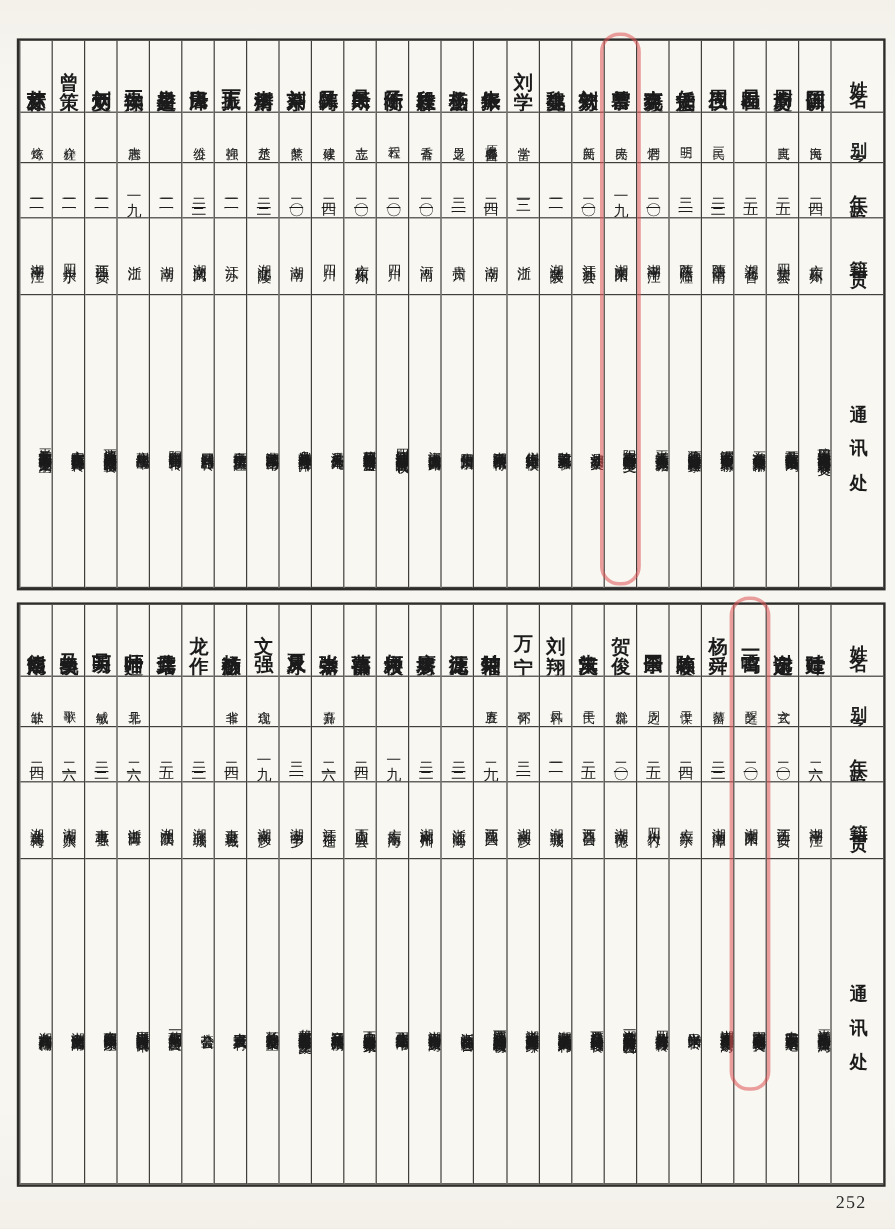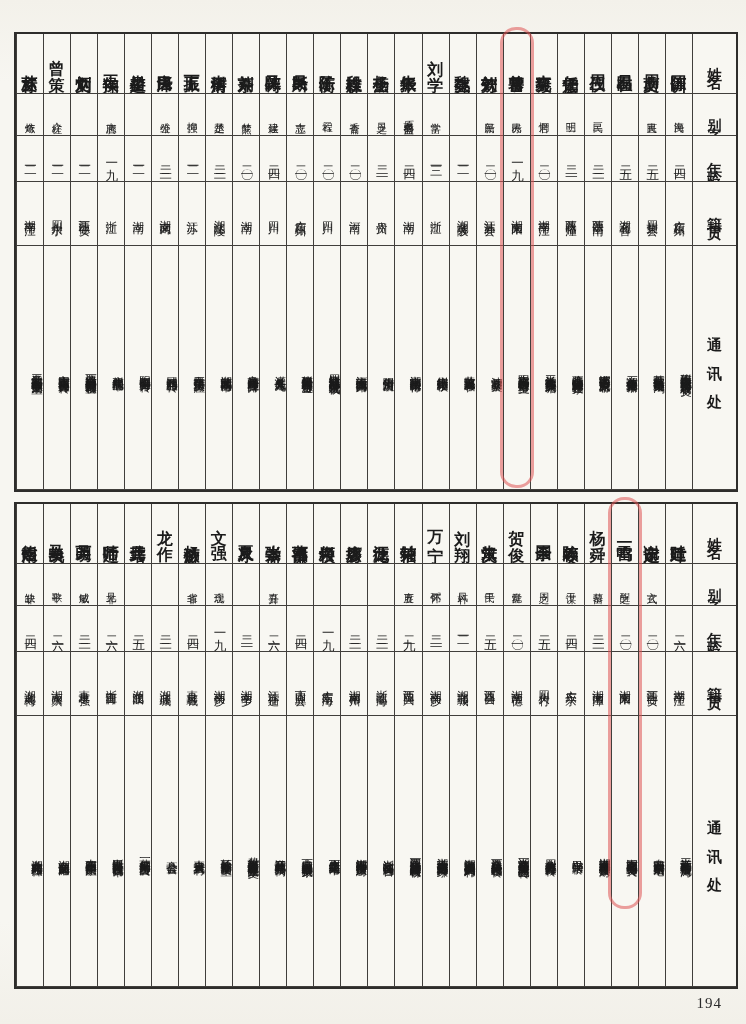--- a/index.html
+++ b/index.html
@@ -423,14 +423,14 @@
         <div class="c v addr">湖南安仁龙海塘邮局</div>
       </div>
       <div class="col pcol">
         <div class="c v name">熊煜南</div>
         <div class="c v zi">缺非</div>
         <div class="c v age">二四</div>
         <div class="c v nat">湖北黄梅</div>
         <div class="c v addr">湖北黄梅东门熊精祥号</div>
       </div>
     </div>
-  <div class="pagenum">194</div>
+  <div class="pagenum">252</div>
 </div>
 
 </body></html>

